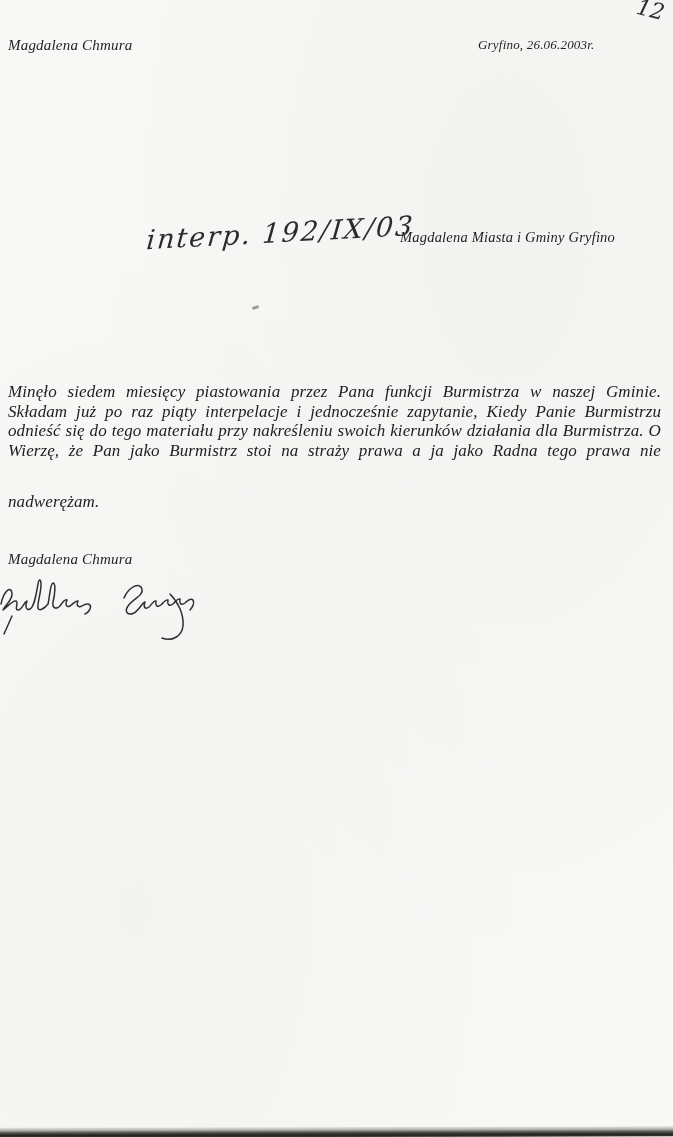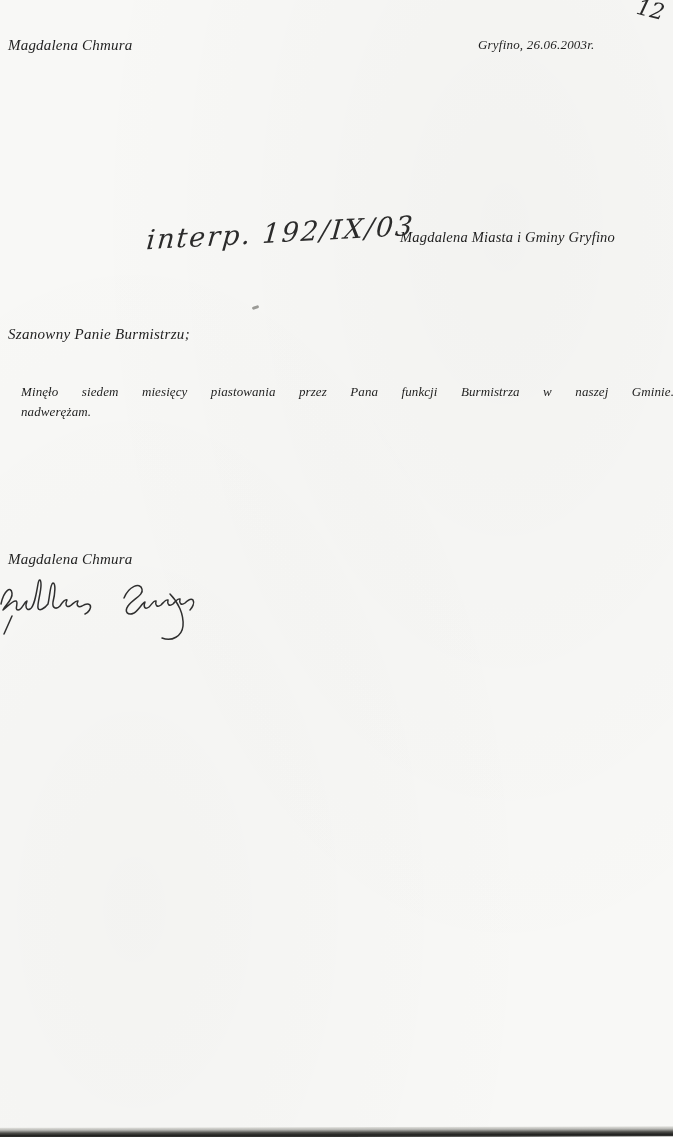--- a/index.html
+++ b/index.html
@@ -50,34 +50,35 @@
     top: -6px;
     font-size: 22px;
     transform: rotate(14deg);
     transform-origin: left top;
   }
 
   .addressee    { left: 400px; top: 229px; font-size: 14.5px; letter-spacing: 0.2px; }
   .salutation   { left: 8px;   top: 326px; font-size: 15px; letter-spacing: 0.3px; }
 
   .body-block {
-    left: 21px;
+    left: 8px;
     top: 382px;
     width: 653px;
-    font-size: 13px;
+    font-size: 17px;
     line-height: 19.6px;
     letter-spacing: 0.1px;
   }
   .jline {
     text-align: justify;
     text-align-last: justify;
   }
   .jline.last {
     text-align: left;
     text-align-last: left;
+    margin-top: 32px;
   }
 
   .signature-name { left: 8px; top: 551px; font-size: 15px; letter-spacing: 0.2px; }
   .signature-svg  { left: 0px; top: 572px; }
 
   .scan-speck {
     left: 252px;
     top: 306px;
     width: 7px;
     height: 3px;
@@ -103,24 +104,26 @@
 
   <div class="abs printed bold sender-name">Magdalena Chmura</div>
   <div class="abs printed bold place-date">Gryfino, 26.06.2003r.</div>
 
   <div class="abs handwriting hand-note">interp. 192/IX/03</div>
 
   <div class="abs printed bold addressee">Magdalena Miasta i Gminy Gryfino</div>
 
   <div class="abs scan-speck"></div>
 
-  <div class="abs printed bold salutation">Szanowny Panie Burmistrzu;</div>
 
   <div class="abs printed body-block">
     <div class="jline">Minęło siedem miesięcy piastowania przez Pana funkcji Burmistrza w naszej Gminie.</div>
+    <div class="jline">Składam już po raz piąty interpelacje i jednocześnie zapytanie, Kiedy Panie Burmistrzu</div>
+    <div class="jline">odnieść się do tego materiału przy nakreśleniu swoich kierunków działania dla Burmistrza. O</div>
+    <div class="jline">Wierzę, że Pan jako Burmistrz stoi na straży prawa a ja jako Radna tego prawa nie</div>
     <div class="jline last">nadwerężam.</div>
   </div>
 
   <div class="abs printed bold signature-name">Magdalena Chmura</div>
 
   <svg class="abs signature-svg" width="220" height="85" viewBox="0 0 220 85" aria-label="handwritten signature">
     <g fill="none" stroke="#2f2f2f" stroke-width="1.5" stroke-linecap="round" stroke-linejoin="round">
 
       <path d="M1,32 C4,18 11,14 12,21 C13,28 5,33 3,38 M3,38 C8,34 13,28 16,29 C19,30 14,38 18,38 C22,38 24,30 27,29 C25,34 26,39 30,37 C34,35 36,24 38,12 C39,6 41,7 41,13 C41,21 37,32 38,36 C39,40 45,36 48,32 C50,24 50,12 53,11 C56,11 55,22 53,30 C52,36 56,38 60,34 C62,31 65,27 67,28 C65,32 66,36 70,34 C73,32 76,28 78,29 C76,33 78,36 82,34 C85,32 88,31 90,33 C92,36 88,41 85,42"></path>
 

